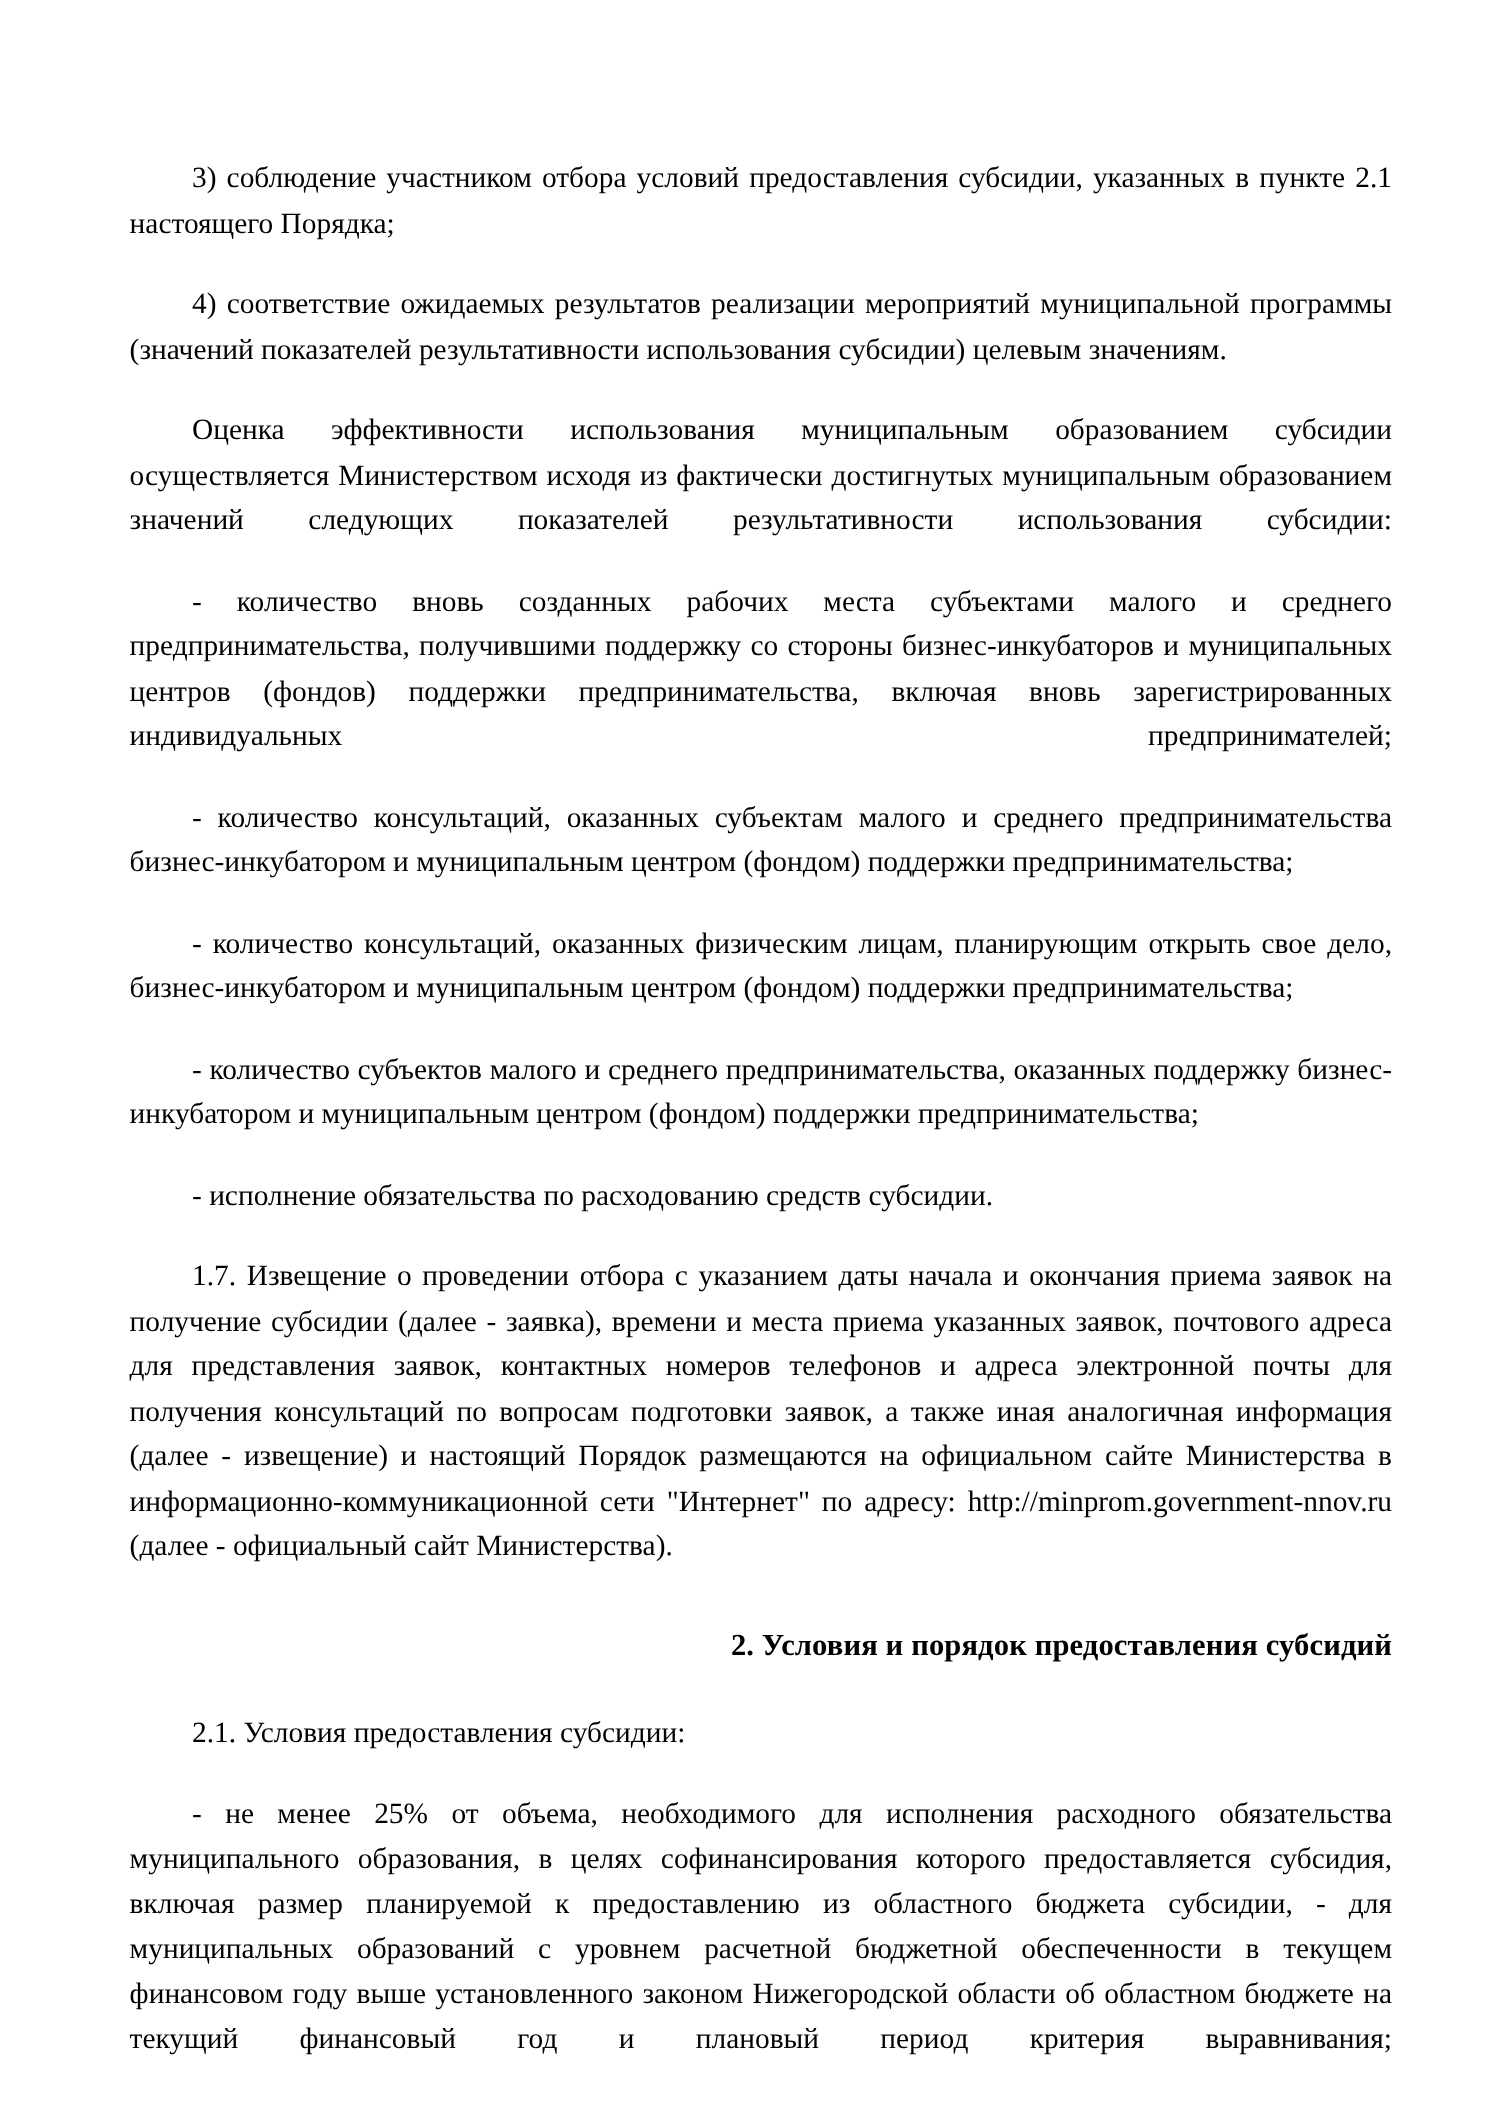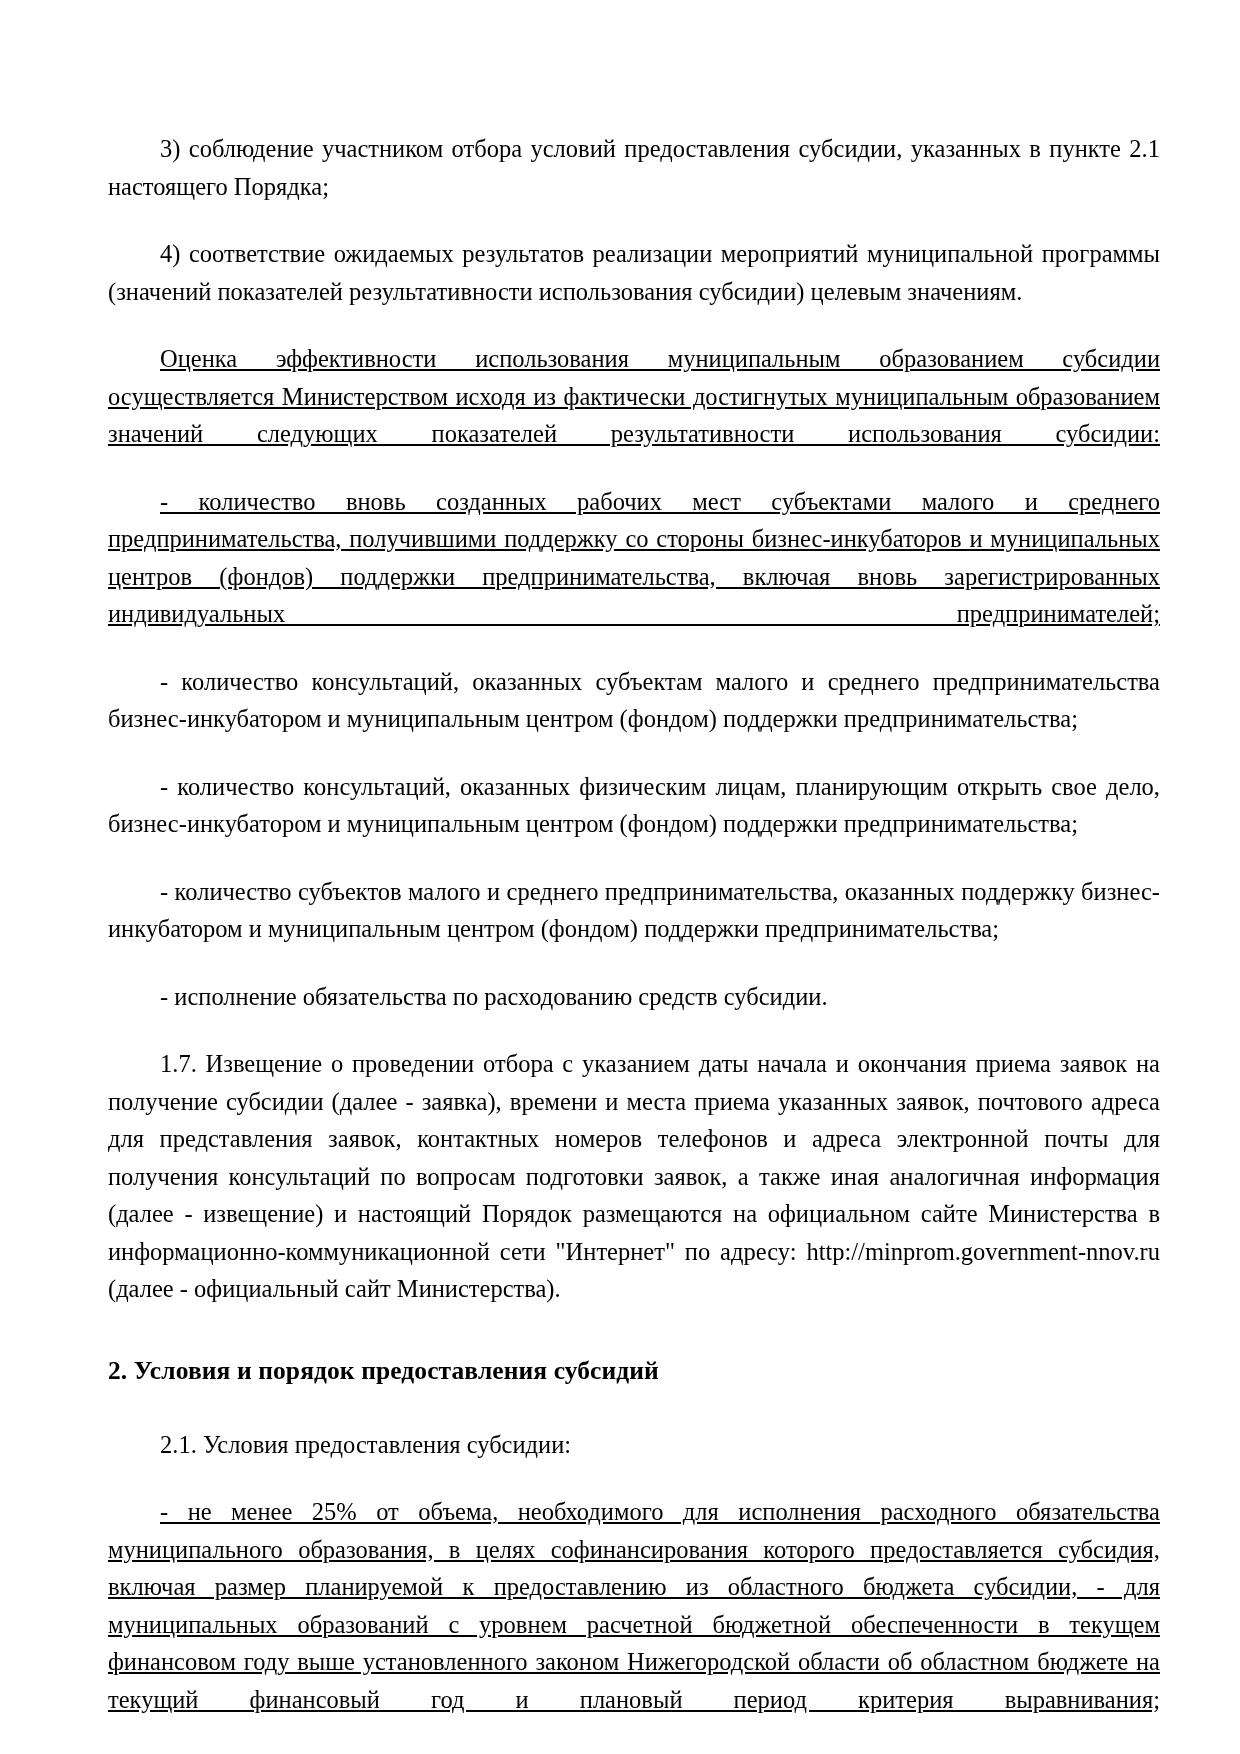--- a/index.html
+++ b/index.html
@@ -46,30 +46,29 @@
 
   
   p.para + p.para {
     margin-top: 30px;
   }
 
   
   p.stretch {
     text-align: justify;
     text-align-last: justify;
-    text-decoration: underline;
   }
 
   h2.section-heading {
     margin: 46px 0 0 0;
     padding: 0;
     font-size: 25.5px;
     line-height: 34px;
     font-weight: bold;
-    text-align: left;
+    text-align: right;
     text-indent: 0;
     letter-spacing: 0.1px;
   }
 
   h2.section-heading + p.para {
     margin-top: 38px;
   }
 
   .url {
     white-space: nowrap;
@@ -81,21 +80,21 @@
 <div class="page">
   <div class="page-body">
 
     <p class="para">3) соблюдение участником отбора условий предоставления субсидии, указанных в пункте 2.1 настоящего Порядка;</p>
 
     <p class="para">4) соответствие ожидаемых результатов реализации мероприятий муниципальной программы (значений показателей результативности использования субсидии) целевым значениям.</p>
 
     <p class="para stretch">Оценка эффективности использования муниципальным образованием субсидии осуществляется Министерством исходя из фактически достигнутых муниципальным образованием значений следующих показателей результативности использования субсидии:</p>
 
 
-    <p class="para stretch">- количество вновь созданных рабочих мест субъектами малого и среднего предпринимательства, получившими поддержку со стороны бизнес-инкубаторов и муниципальных центров (фондов) поддержки предпринимательства, включая вновь зарегистрированных индивидуальных предпринимателей;</p>
+    <p class="para stretch">- количество вновь созданных рабочих места субъектами малого и среднего предпринимательства, получившими поддержку со стороны бизнес-инкубаторов и муниципальных центров (фондов) поддержки предпринимательства, включая вновь зарегистрированных индивидуальных предпринимателей;</p>
 
     <p class="para">- количество консультаций, оказанных субъектам малого и среднего предпринимательства бизнес-инкубатором и муниципальным центром (фондом) поддержки предпринимательства;</p>
 
     <p class="para">- количество консультаций, оказанных физическим лицам, планирующим открыть свое дело, бизнес-инкубатором и муниципальным центром (фондом) поддержки предпринимательства;</p>
 
     <p class="para">- количество субъектов малого и среднего предпринимательства, оказанных поддержку бизнес-инкубатором и муниципальным центром (фондом) поддержки предпринимательства;</p>
 
     <p class="para">- исполнение обязательства по расходованию средств субсидии.</p>
 
     <p class="para"><span>1.7. Извещение о проведении отбора с указанием даты начала и окончания приема заявок на получение субсидии (далее - заявка), времени и места приема указанных заявок, почтового адреса для представления заявок, контактных номеров телефонов и адреса электронной почты для получения консультаций по вопросам подготовки заявок, а также иная аналогичная информация (далее - извещение) и настоящий Порядок размещаются на официальном сайте Министерства в информационно-коммуникационной сети "Интернет" по адресу: </span><span class="url">http://minprom.government-nnov.ru</span><span> (далее - официальный сайт Министерства).</span></p>

